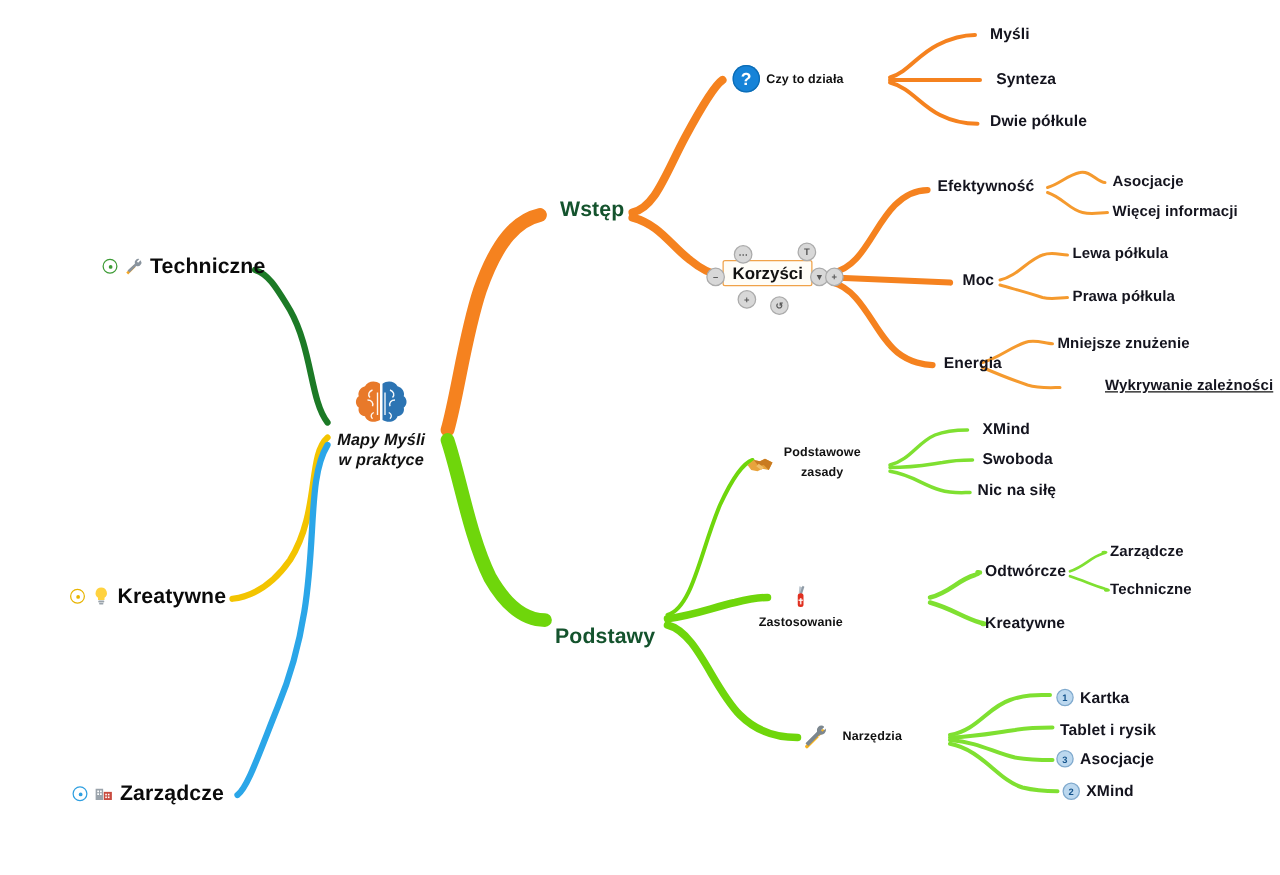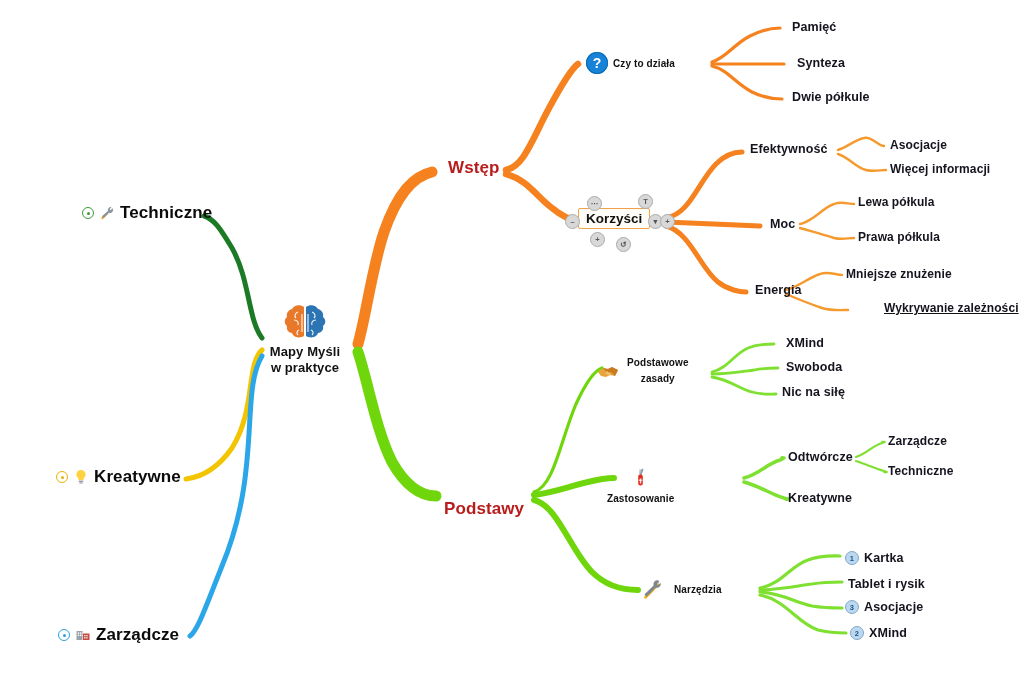--- a/index.html
+++ b/index.html
@@ -15,36 +15,36 @@
 
   .node{
     position:absolute;
     display:flex;
     align-items:center;
     gap:5px;
     white-space:nowrap;
     color:#111111;
     letter-spacing:.1px;
   }
-  .label{display:block;}
+  .label{display:block;font-style:italic;}
 
   
   .central{
     flex-direction:column;
     gap:1px;
     align-items:center;
     text-align:center;
     font-weight:bold;
     font-size:13px;
     line-height:15px;
     color:#121212;
   }
 
   
-  .main-title{font-weight:bold;font-size:17px;color:#b91c1c;}
+  .main-title{font-weight:bold;font-size:17px;color:#14532d;}
   
   .lvl2{font-weight:bold;font-size:10px;color:#111;}
   .lvl2.two-line{line-height:16px;text-align:center;display:block;}
   
   .lvl3{font-weight:bold;font-size:12.5px;color:#14141e;}
   
   .lvl4{font-weight:bold;font-size:12px;color:#14141e;}
   
   .left-root{font-weight:bold;font-size:17px;color:#0b0b0b;}
 
@@ -224,21 +224,21 @@
   <div class="node" style="left:448px;top:158px;">
     <span class="main-title">Wstęp</span>
   </div>
 
   <div class="node" style="left:586px;top:52px;">
     <span class="icon qmark">?</span>
     <span class="lvl2">Czy to działa</span>
   </div>
 
   <div class="node" style="left:792px;top:20px;">
-    <span class="lvl3">Pamięć</span>
+    <span class="lvl3">Myśli</span>
   </div>
   <div class="node" style="left:797px;top:56px;">
     <span class="lvl3">Synteza</span>
   </div>
   <div class="node" style="left:792px;top:90px;">
     <span class="lvl3">Dwie półkule</span>
   </div>
 
   <div class="sel-wrap" style="left:578px;top:208px;">
     <span class="sel-box">Korzyści</span>

